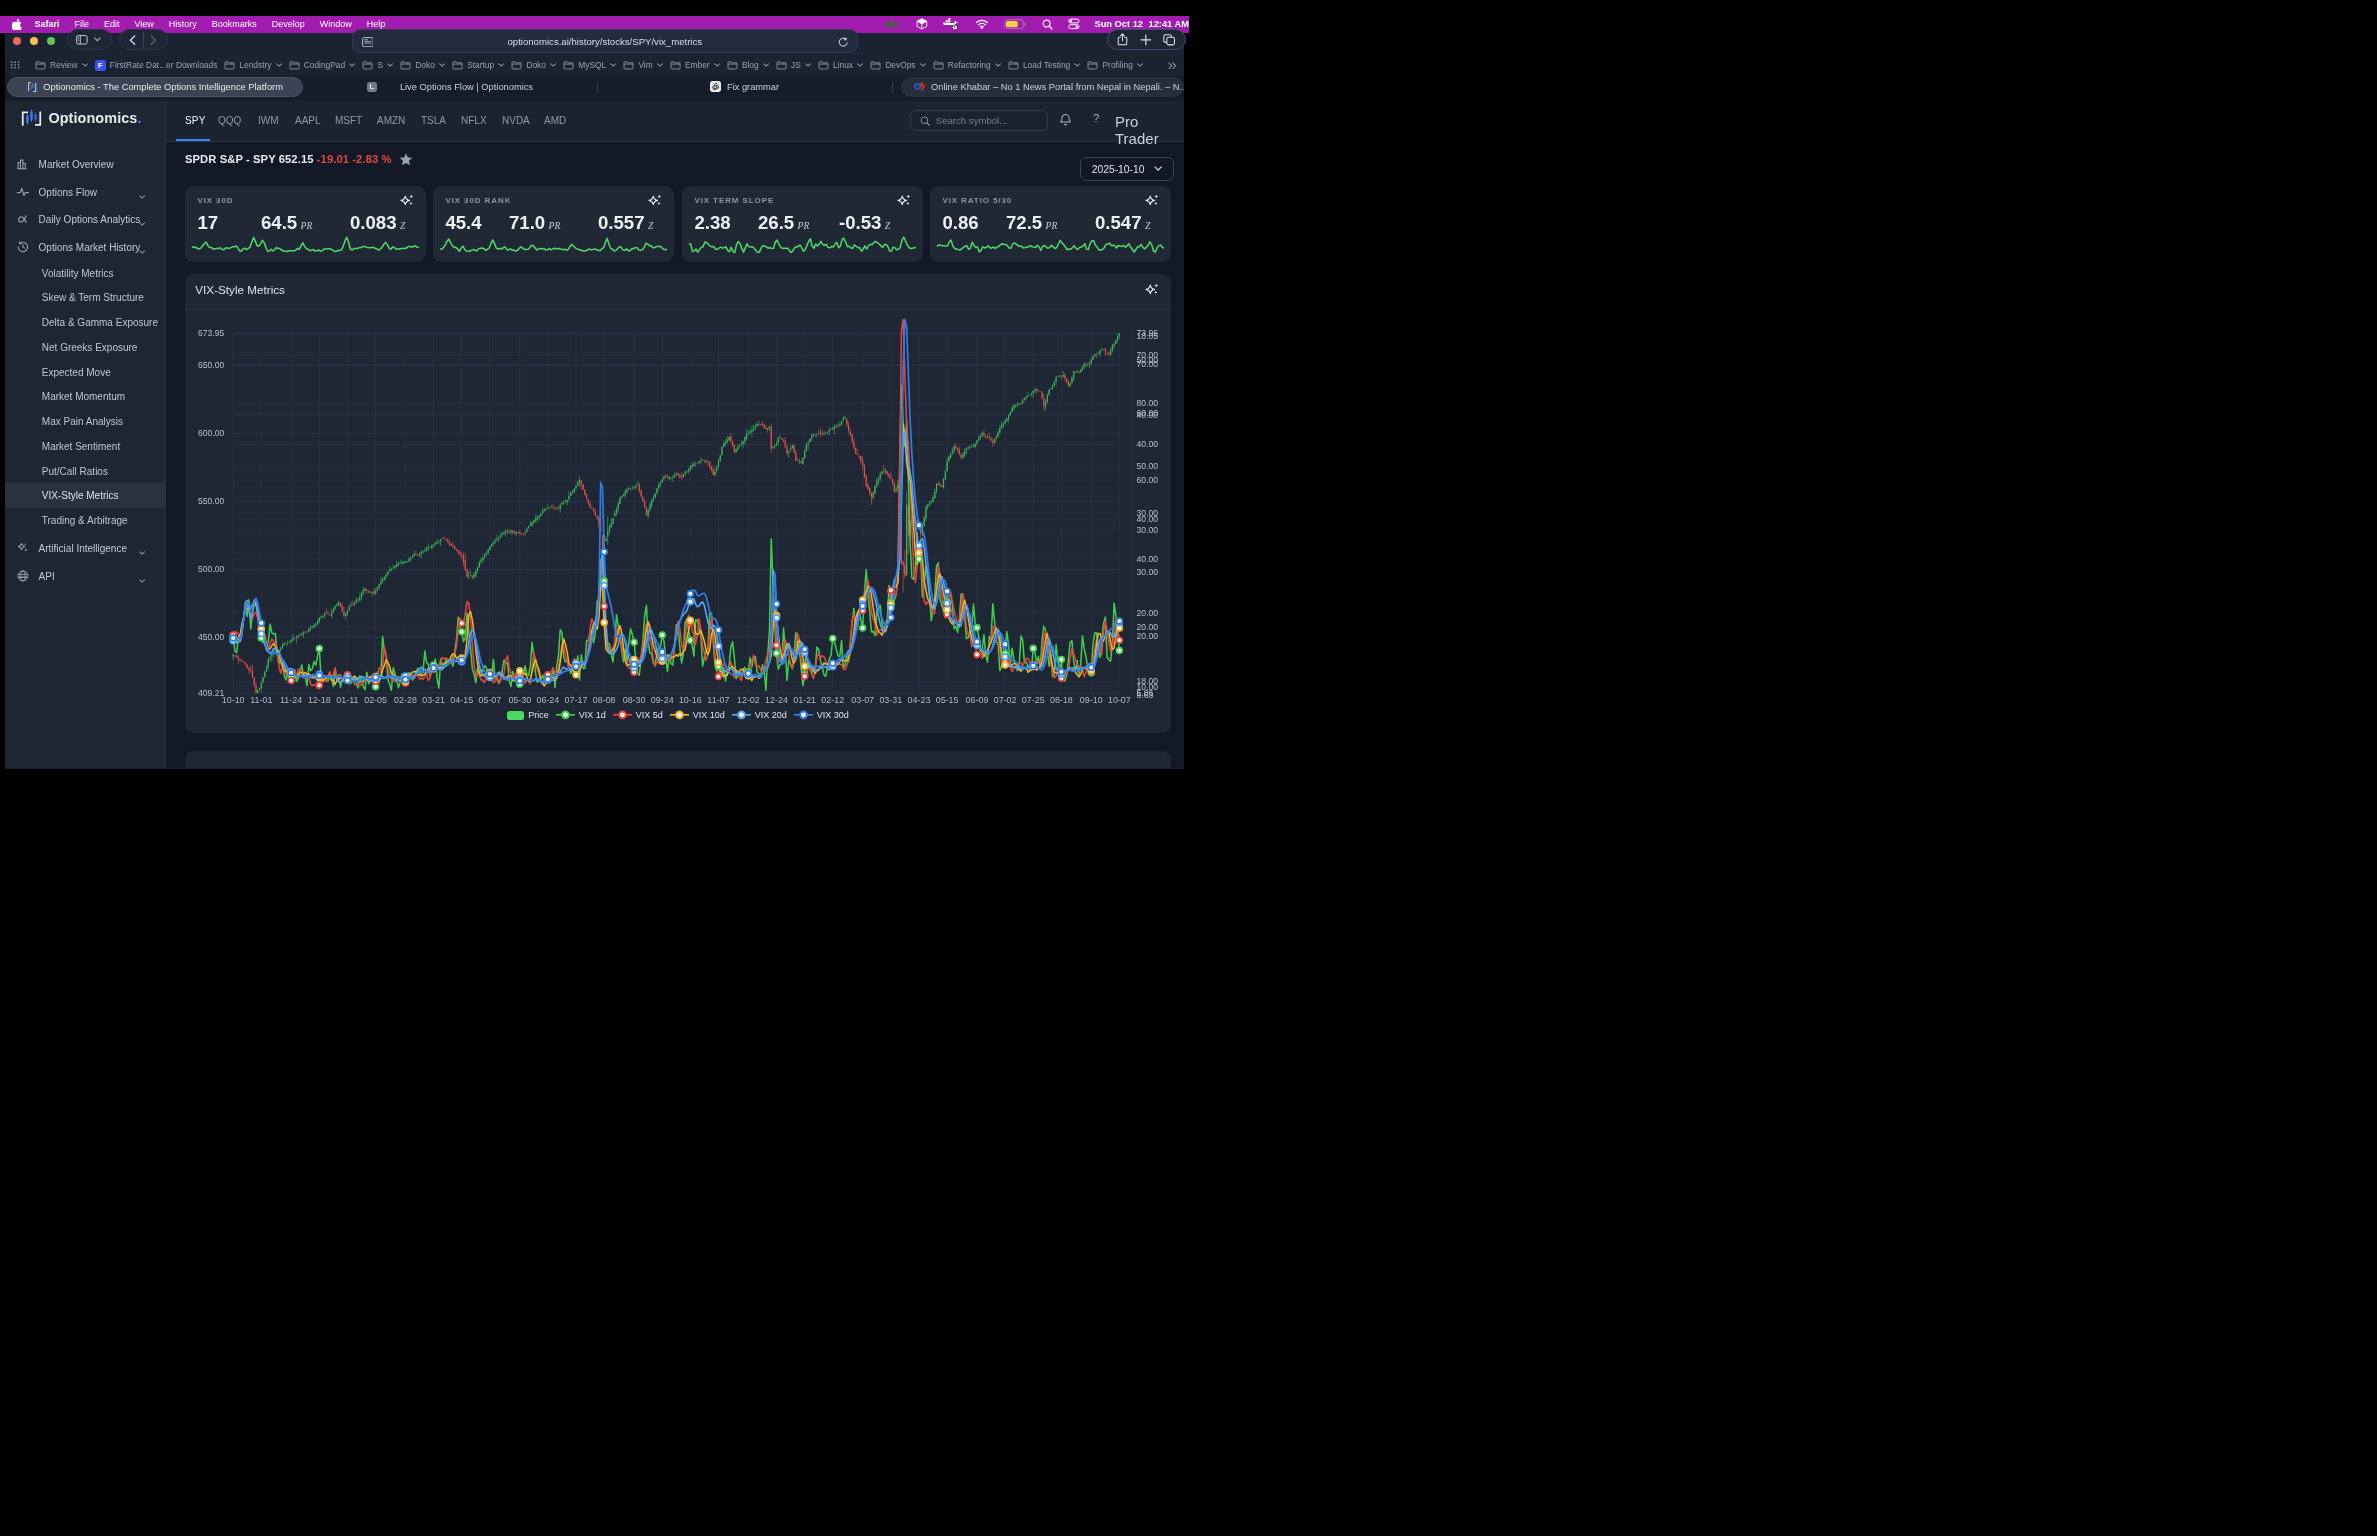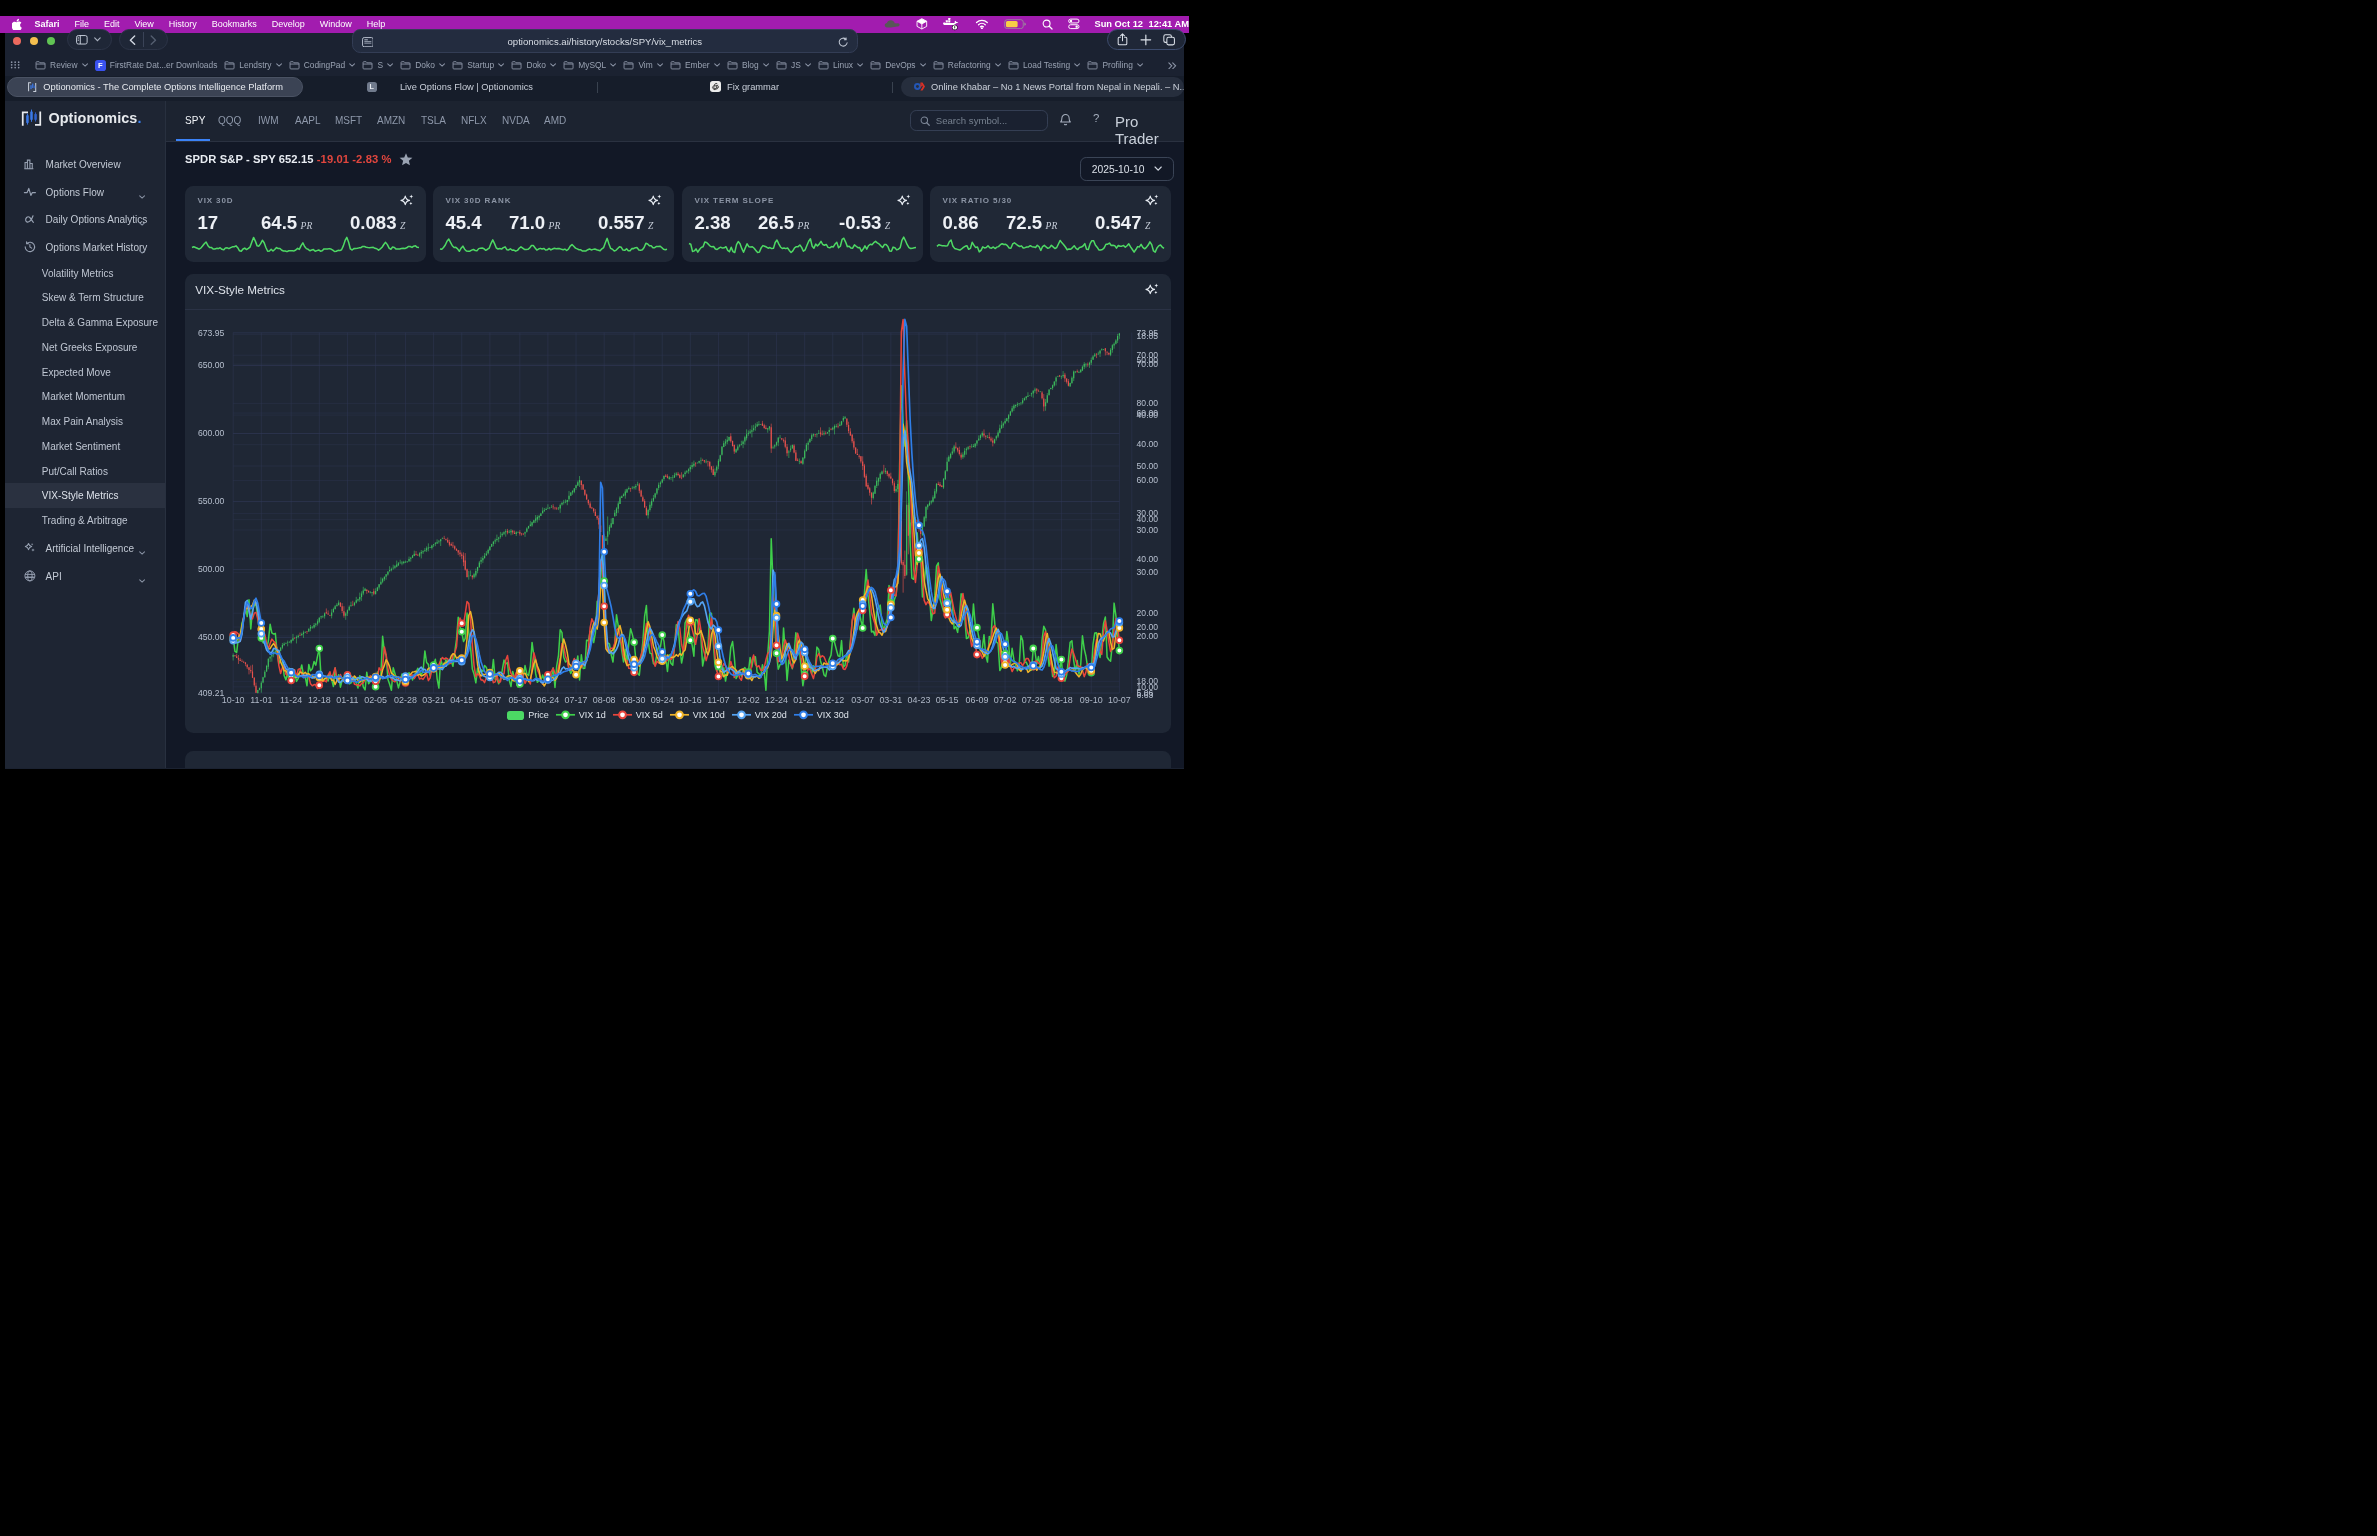--- a/index.html
+++ b/index.html
@@ -13,21 +13,21 @@
 #urlbar{position:absolute;left:347px;top:6.2px;width:506px;height:24px;background:#232c3f;border:0.7px solid #333d55;border-radius:8.3px;color:#d9dee6;font-size:9.6px;display:flex;align-items:center;justify-content:center}
 #bmbar{position:absolute;left:4.8px;top:55px;width:1179px;height:20.6px;display:flex;align-items:center}
 .bm{display:flex;align-items:center;gap:4.1px;color:#99a2b2;font-size:8.4px;margin-right:6.9px;white-space:nowrap}
 #tabbar{position:absolute;left:4.8px;top:76px;width:1179px;height:25.5px;background:#161d2a}
 #tab-active{position:absolute;left:2.1px;top:0.7px;width:296px;height:20.6px;background:#3b4354;border:0.7px solid #4a5263;border-radius:10.3px;display:flex;align-items:center;justify-content:center;color:#e7eaef;font-size:9.3px;white-space:nowrap}
 .tab-flat{position:absolute;top:0.7px;height:20.6px;display:flex;align-items:center;justify-content:center;color:#c9cfd9;font-size:9.3px;white-space:nowrap}
 .tab-sep{position:absolute;top:5.5px;width:0.7px;height:11.7px;background:#39424f}
 #tab-hover{position:absolute;left:896px;top:0.7px;width:283px;height:20.6px;background:#262e3d;border-radius:10.3px;display:flex;align-items:center;color:#ccd2db;font-size:9.3px;white-space:nowrap;padding-left:13px;overflow:hidden}
 #app{position:absolute;left:4.8px;top:101px;width:1179px;height:667px;background:#121826}
 #sidebar{position:absolute;left:4.8px;top:101px;width:161px;height:667px;background:#1e2533;border-right:0.7px solid #28303f}
-.srow{position:absolute;left:0;width:100%;height:26px;display:flex;align-items:center;padding-left:18px;color:#c3cad5;font-size:10px;white-space:nowrap}
+.srow{position:absolute;left:0;width:100%;height:26px;display:flex;align-items:center;padding-left:11px;color:#c3cad5;font-size:10px;white-space:nowrap}
 .srow svg{margin-right:9px;flex:none}
 .srow i{position:absolute;right:11px;top:11px}
 .ssub{position:absolute;left:0;width:100%;height:25px;display:flex;align-items:center;padding-left:37px;color:#bfc6d2;font-size:10px;white-space:nowrap}
 .ssub.active{background:#2a3140;color:#dde2ea}
 #navbar{position:absolute;left:166px;top:101px;width:1018px;height:41px;background:#1c2330;border-bottom:0.7px solid #2a3140}
 .nav-sym{position:absolute;top:13.8px;font-size:10px;color:#8e98aa}
 .nav-sym.on{color:#f0f3f7;font-weight:500;letter-spacing:0.2px}
 #searchbox{position:absolute;left:744px;top:9px;width:138px;height:21.3px;border:0.7px solid #343e53;border-radius:6.2px;display:flex;align-items:center;color:#76808f;font-size:9.6px;background:#1a2130}
 #datebox{position:absolute;left:1080px;top:157px;width:94px;height:24px;border:0.7px solid #3a4456;border-radius:6.2px;display:flex;align-items:center;justify-content:center;color:#dce1e9;font-size:10.3px}
 .mcard{position:absolute;top:186px;width:241px;height:76px;background:#202836;border-radius:8.3px}

